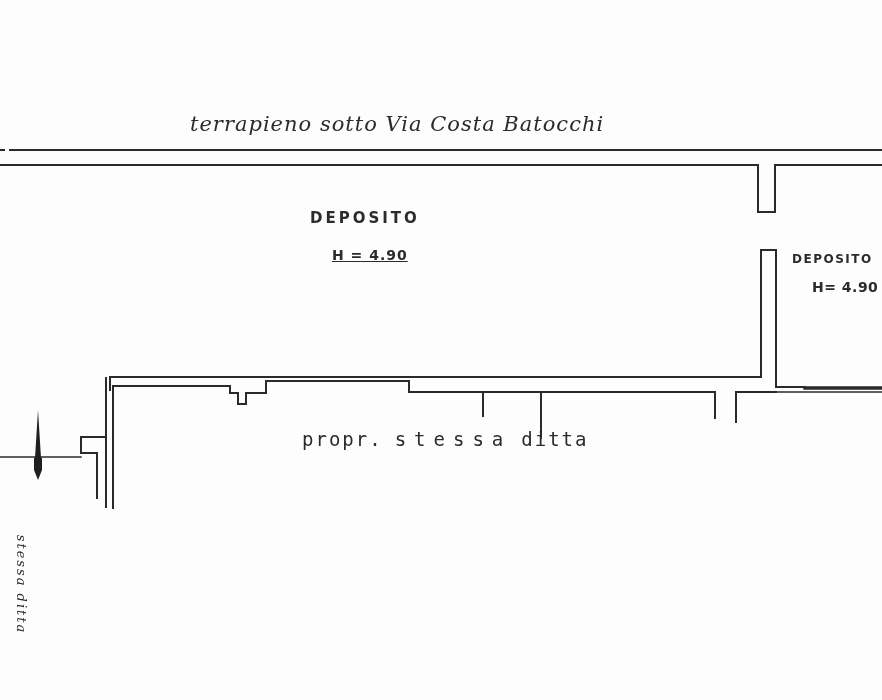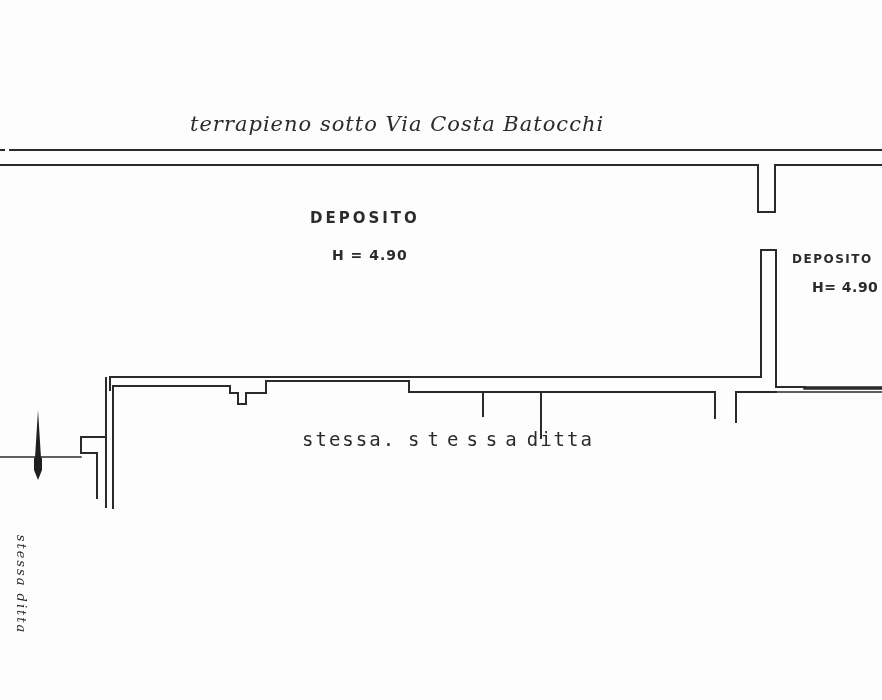--- a/index.html
+++ b/index.html
@@ -30,41 +30,42 @@
     left: 310px; top: 211px;
     font-size: 15px;
     letter-spacing: 3px;
     font-weight: bold;
   }
   .room-main-height {
     left: 332px; top: 248px;
     font-size: 14px;
     letter-spacing: 1px;
     font-weight: bold;
+    text-decoration: underline;
   }
   .room-right-name {
     left: 792px; top: 253px;
     font-size: 12px;
     letter-spacing: 1.5px;
     font-weight: bold;
   }
   .room-right-height {
     left: 812px; top: 280px;
     font-size: 14px;
     letter-spacing: 0.5px;
     font-weight: bold;
   }
   .property {
     left: 302px; top: 430px;
     font-family: "DejaVu Sans Mono", monospace;
     font-size: 19px;
     letter-spacing: 2px;
   }
   .property .word-2 { letter-spacing: 8px; margin-left: 12px; margin-top: 24px; }
-  .property .word-3 { margin-left: 2px; }
+  .property .word-3 { margin-left: 10px; }
   .side-label {
     left: -28px; top: 578px;
     transform: rotate(90deg);
     transform-origin: center center;
     font-size: 13px;
     letter-spacing: 2px;
     font-family: "DejaVu Serif", serif;
     font-style: italic;
   }
 </style>
@@ -107,17 +108,17 @@
 
   <div class="label street">terrapieno sotto Via Costa Batocchi</div>
 
   <div class="label room-main-name">DEPOSITO</div>
   <div class="label room-main-height">H = 4.90</div>
 
   <div class="label room-right-name">DEPOSITO</div>
   <div class="label room-right-height">H= 4.90</div>
 
   <div class="label property">
-    <span class="word-1">stessa.</span><span class="word-2">stessa</span><span class="word-3">ditta</span>
+    <span class="word-1">propr.</span><span class="word-2">stessa</span><span class="word-3">ditta</span>
   </div>
 
   <div class="label side-label">stessa ditta</div>
 </div>
 
 </body></html>

